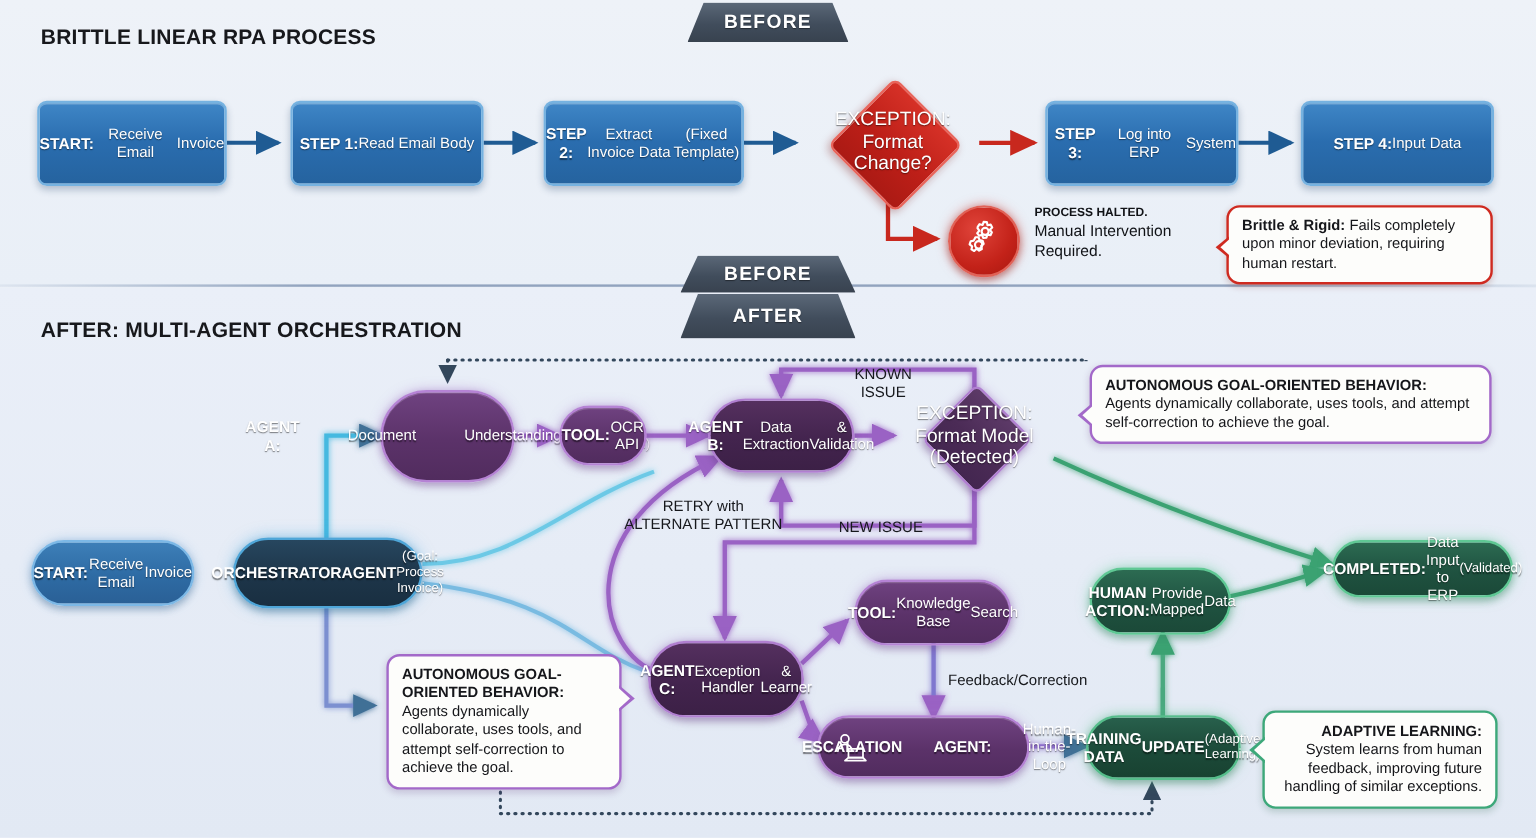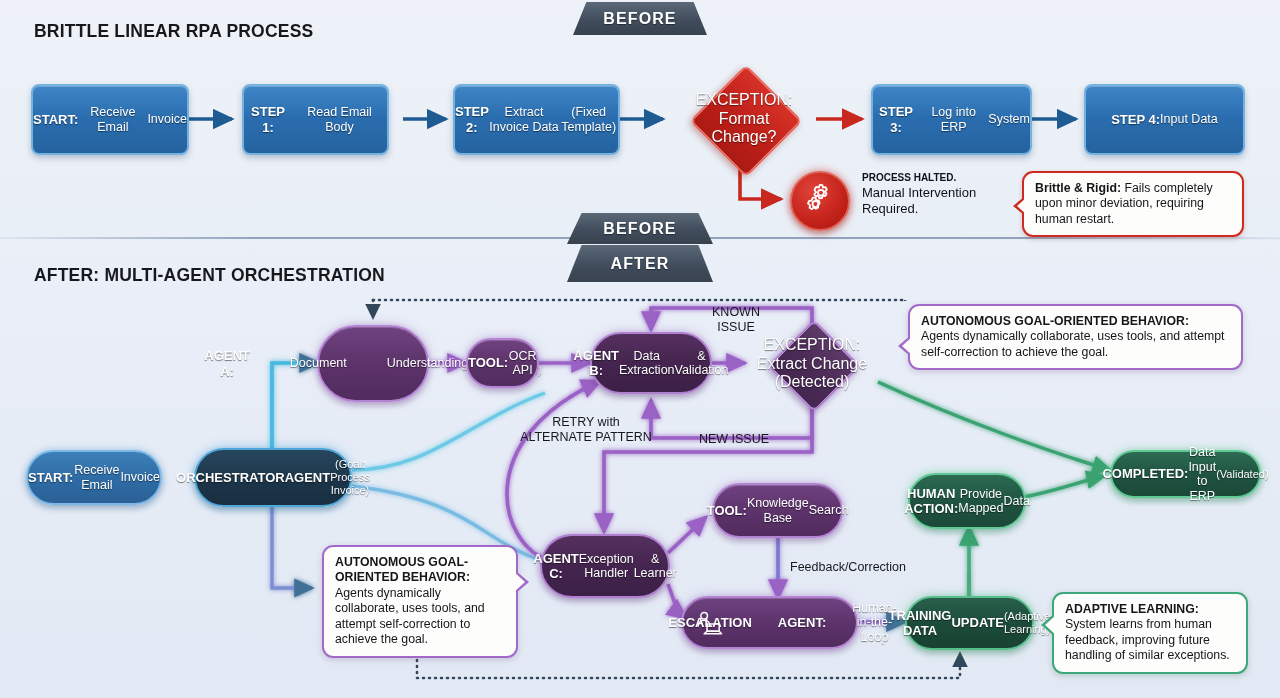--- a/index.html
+++ b/index.html
@@ -110,21 +110,21 @@
 
   
   .callout{
     position:absolute;box-sizing:border-box;border-radius:11px;
     background:#fdfdfb;padding:8px 11px;color:#15161a;
     font-size:12.3px;line-height:1.26;
   }
   .callout b{font-weight:bold;}
   .co-red{border:2px solid #cf2a20;box-shadow:0 2px 5px rgba(120,30,25,.22);}
   .co-purple{border:2px solid #a369c9;box-shadow:0 2px 6px rgba(90,50,120,.22);}
-  .co-green{border:2px solid #3da87a;box-shadow:0 2px 6px rgba(30,90,65,.22);}
+  .co-green{border:2px solid #3da87a;box-shadow:0 2px 6px rgba(30,90,65,.22);text-align:right;}
 
   
   .edge-label{
     position:absolute;text-align:center;color:#16181c;
     font-size:12.5px;line-height:1.18;white-space:pre-line;
   }
 
   
   .halt-icon{
     position:absolute;width:56px;height:56px;border-radius:50%;
@@ -241,21 +241,21 @@
   <div class="section-title" style="left:34px;top:21px;">BRITTLE LINEAR RPA PROCESS</div>
 
   <div class="banner" style="left:573px;top:2px;width:134px;height:33px;">BEFORE</div>
 
   <div class="node box-blue" style="left:31px;top:84px;width:158px;height:71px;">
     <span class="l1">START:</span>
     <span class="l2">Receive Email</span>
     <span class="l3">Invoice</span>
   </div>
 
-  <div class="node box-blue" style="left:242px;top:84px;width:147px;height:71px;">
+  <div class="node box-blue" style="left:242px;top:84px;width:161px;height:71px;">
     <span class="l1">STEP 1:</span>
     <span class="l2">Read Email Body</span>
   </div>
 
   <div class="node box-blue" style="left:453px;top:84px;width:167px;height:71px;align-items:center;">
     <span class="l1">STEP 2:</span>
     <span class="l2">Extract Invoice Data</span>
     <span class="l3">(Fixed Template)</span>
   </div>
 
@@ -339,21 +339,21 @@
   <div class="node pill pill-purple-dark" style="left:590px;top:332px;width:122px;height:62px;">
     <span class="l1">AGENT B:</span>
     <span class="l2">Data Extraction</span>
     <span class="l2">&amp; Validation</span>
   </div>
 
   <div class="dm-wrap" style="left:742px;top:322px;width:140px;height:84px;">
     <div class="dm-shape diamond-purple" style="width:62px;height:62px;left:39px;top:11px;"></div>
     <div class="dm-text">
       <span class="l1">EXCEPTION:</span>
-      <span class="l2">Extract Change</span>
+      <span class="l2">Format Model</span>
       <span class="sm">(Detected)</span>
     </div>
   </div>
 
   <div class="node pill pill-purple-dark" style="left:540px;top:534px;width:130px;height:64px;">
     <span class="l1">AGENT C:</span>
     <span class="l2">Exception Handler</span>
     <span class="l2">&amp; Learner</span>
   </div>
 

